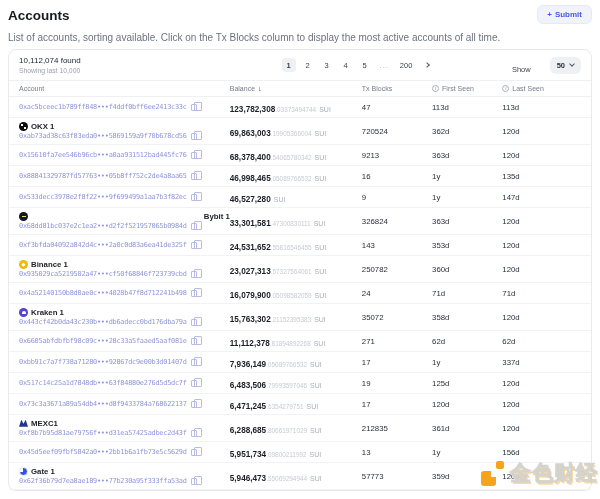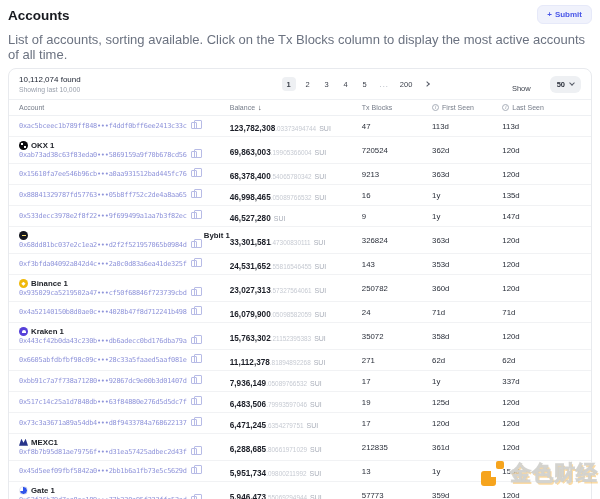--- a/index.html
+++ b/index.html
@@ -3,21 +3,21 @@
 <meta charset="utf-8">
 <style>
   * { box-sizing: border-box; margin: 0; padding: 0; }
   html, body { width: 600px; height: 499px; overflow: hidden; }
   body { font-family: "Liberation Sans", sans-serif; background: #ffffff; position: relative; }
 
   .topbar { display: flex; justify-content: space-between; align-items: center; padding: 5px 8px 0 8px; }
   .page-title { font-size: 13.5px; font-weight: 700; color: #17191f; margin-top: 2px; }
   .submit-btn { display: inline-flex; align-items: center; gap: 3px; background: #f0f2fc; color: #4a57e8;
     font-size: 8px; font-weight: 700; padding: 4px 9px; border-radius: 6px; border: 1px solid #e6e9f9; cursor: pointer; }
-  .subtitle { font-size: 13px; color: #6b7280; padding: 8px 8px 6px 8px; }
+  .subtitle { font-size: 10px; color: #6b7280; padding: 8px 8px 6px 8px; }
 
   .card { margin: 0 8px; border: 1px solid #e8eaee; border-radius: 8px; background: #fff; }
 
   .statsbar { display: flex; align-items: center; padding: 6px 10px; border-bottom: 1px solid #eef0f3; }
   .stats-left { width: 185px; }
   .found { font-size: 8px; font-weight: 400; color: #1b2230; }
   .showing { font-size: 6.8px; color: #9aa1ad; margin-top: 2px; }
   .pagination { flex: 1; display: flex; justify-content: center; align-items: center; gap: 5px; }
   .pg { min-width: 14px; height: 14px; display: inline-flex; align-items: center; justify-content: center;
     font-size: 7.5px; color: #3a3f4a; border-radius: 4px; padding: 0 3px; cursor: pointer; }
@@ -36,21 +36,21 @@
   .th { font-size: 7px; color: #757c89; display: flex; align-items: center; gap: 3px; }
   .c1 { width: 37.5%; } .c2 { width: 23.5%; } .c3 { width: 12.5%; } .c4 { width: 12.5%; } .c5 { flex: 1; }
   .sort-arrow { font-size: 7.5px; color: #3a3f4a; font-weight: 700; }
   .info-ic { width: 7px; height: 7px; border: 1px solid #a8aeb9; border-radius: 50%; display: inline-flex;
     align-items: center; justify-content: center; font-size: 4.5px; color: #a8aeb9; font-style: italic; font-weight: 700; }
 
   .tr { display: flex; align-items: center; padding: 0 10px; height: 21px; border-bottom: 1px solid #f1f2f4; }
   .tr.named { height: 27px; }
   .td-account { display: flex; flex-direction: column; justify-content: center; gap: 1.5px; }
   .acct-name { display: none; align-items: center; gap: 3px; font-size: 7.8px; font-weight: 700; color: #21242b; }
-  .acct-addr { display: flex; align-items: flex-start; gap: 4px; }
+  .acct-addr { display: flex; align-items: center; gap: 4px; }
   .addr { font-family: "DejaVu Sans Mono", monospace; font-size: 6.9px; color: #8e93da; text-decoration: none;
     letter-spacing: -0.25px; cursor: pointer; white-space: nowrap; }
   .copy-ic { width: 6px; height: 7px; border: 1px solid #b7bbe6; border-radius: 1px; position: relative;
     display: inline-block; cursor: pointer; flex: none; }
   .copy-ic::before { content: ""; position: absolute; left: 2px; top: -3px; width: 6px; height: 7px;
     border: 1px solid #b7bbe6; border-radius: 1px; }
   .b-int { font-size: 8.2px; font-weight: 700; color: #1b1e27; }
   .b-dec { font-size: 6.4px; color: #c6cad2; }
   .b-unit { font-size: 7px; color: #a9aeb9; margin-left: 3px; }
   .cell { font-size: 7.8px; color: #2a2f3a; }

